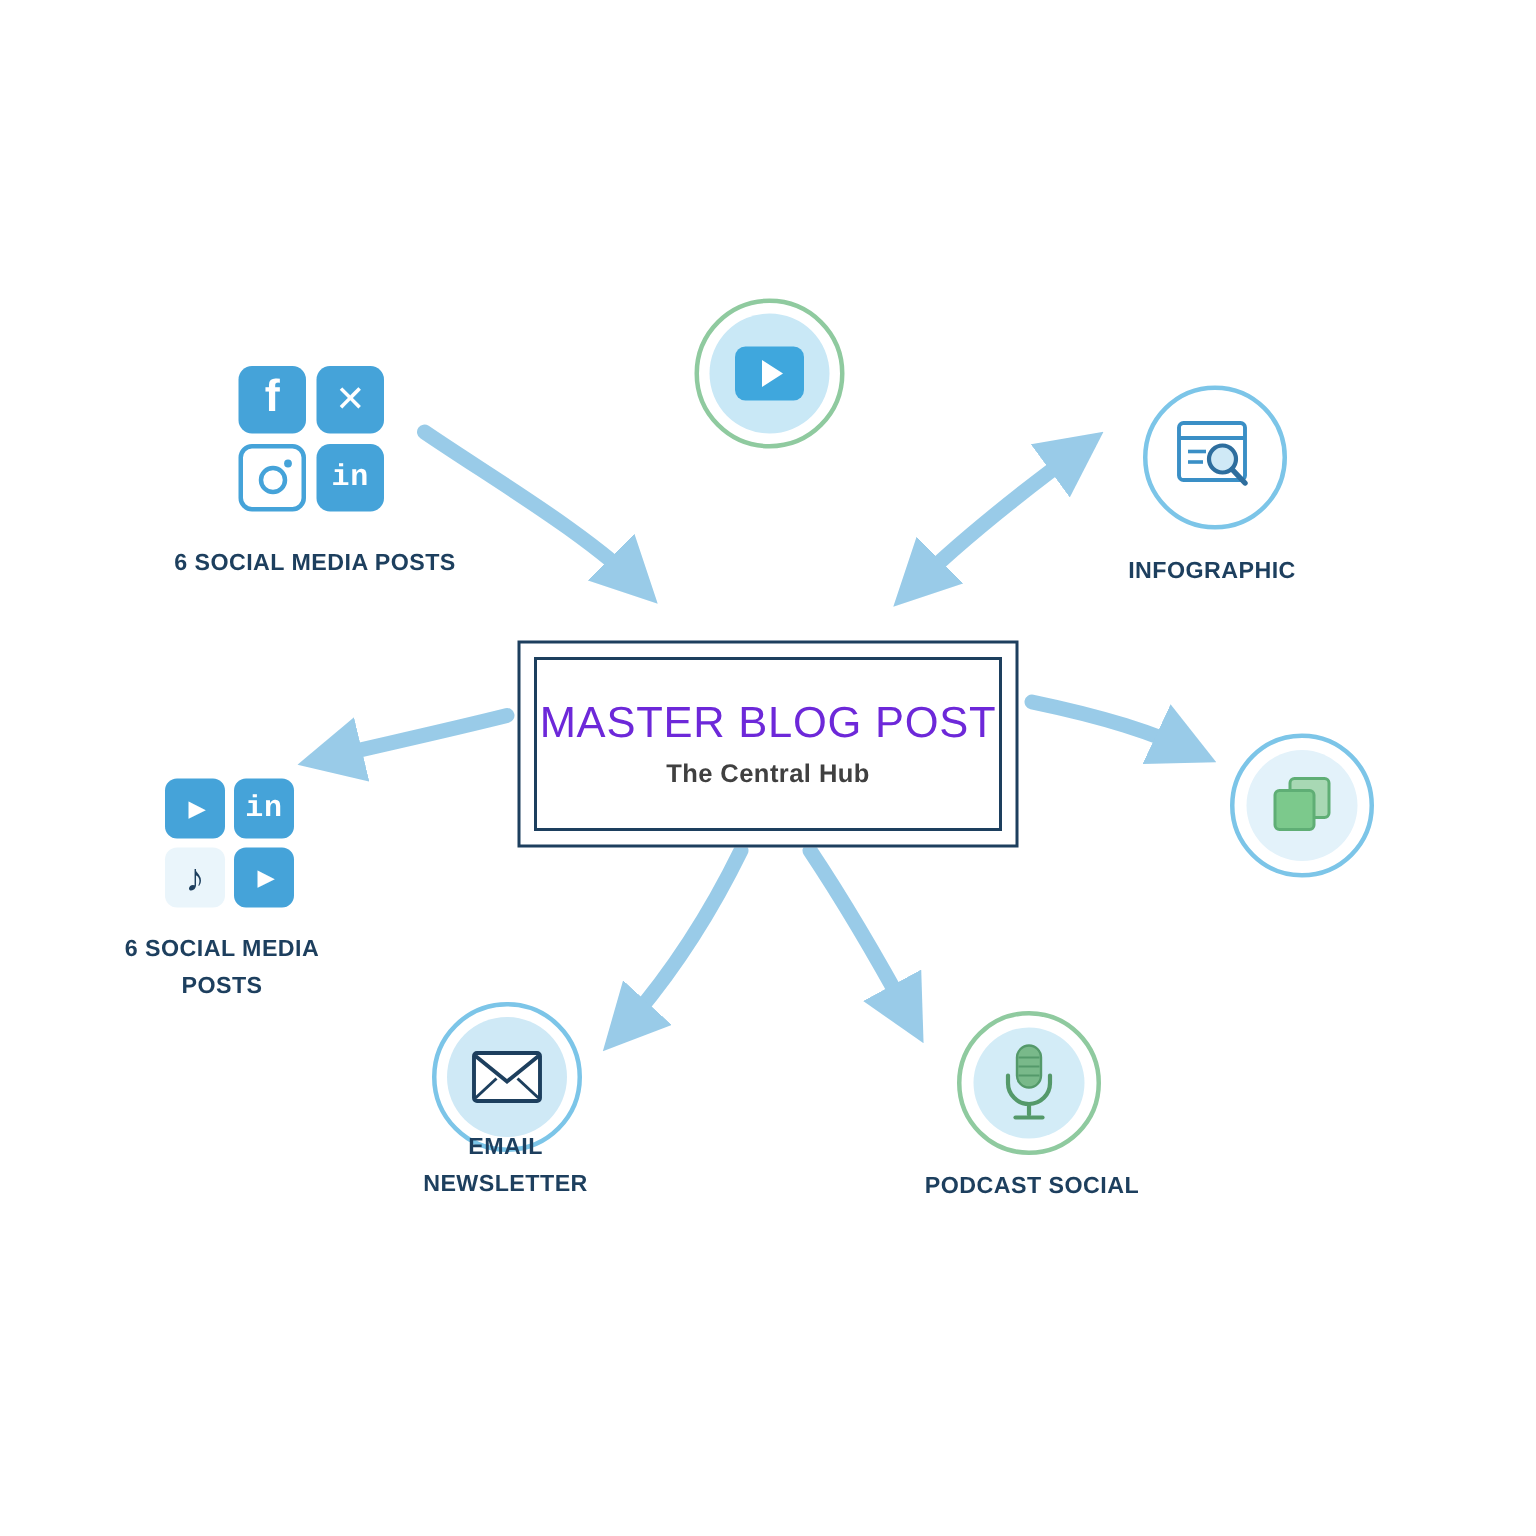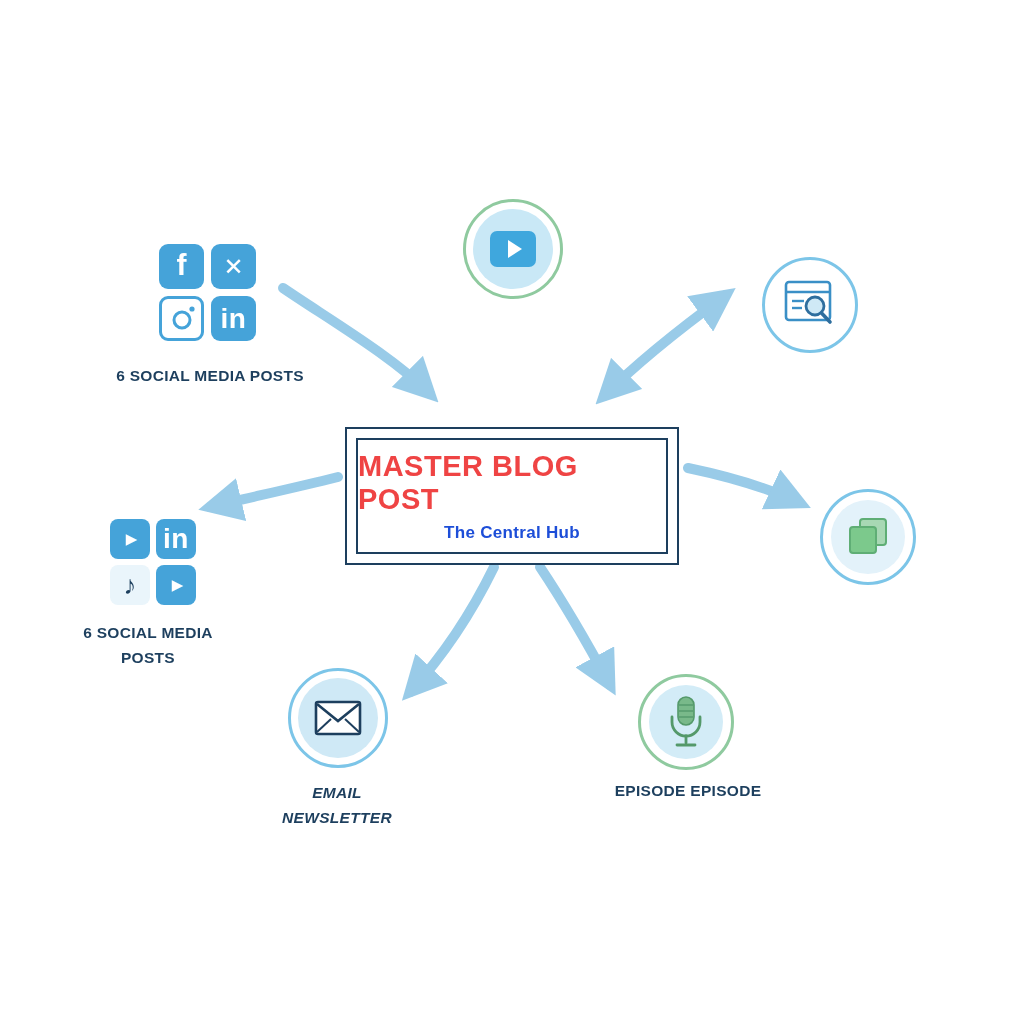--- a/index.html
+++ b/index.html
@@ -12,34 +12,34 @@
 
   
   .center-box{
     position:absolute;left:345px;top:427px;width:334px;height:138px;
     border:2px solid #1d3f5e;background:#ffffff;box-sizing:border-box;padding:9px;z-index:2;
   }
   .center-box-inner{
     width:100%;height:100%;border:2px solid #1d3f5e;box-sizing:border-box;
     display:flex;flex-direction:column;align-items:center;justify-content:center;gap:7px;
   }
-  .center-title{font-size:29px;font-weight:bold;letter-spacing:.5px;color:#ef4444;}
-  .center-subtitle{font-size:17px;font-weight:bold;color:#1d4ed8;letter-spacing:.3px;}
+  .center-title{font-size:29px;font-weight:normal;letter-spacing:.5px;color:#6d28d9;}
+  .center-subtitle{font-size:17px;font-weight:bold;color:#404040;letter-spacing:.3px;}
 
   
   .label{
     position:absolute;text-align:center;color:#1d3f5e;font-weight:bold;
     font-size:15.5px;letter-spacing:.3px;line-height:1.6;z-index:2;
   }
   .label-video{left:413px;top:316px;width:200px;}
   .label-social-top{left:85px;top:364px;width:250px;}
   .label-infographic{left:708px;top:369px;width:200px;}
   .label-podcast-right{left:756px;top:608px;width:220px;}
   .label-social-left{left:80px;top:621px;width:136px;}
-  .label-email{left:277px;top:781px;width:120px;font-style:italic;}
+  .label-email{left:277px;top:753px;width:120px;}
   .label-podcast-bottom{left:578px;top:779px;width:220px;}
 
   
   .circle{position:absolute;border-radius:50%;display:flex;align-items:center;justify-content:center;z-index:1;box-sizing:border-box;background:#fff;}
   .circle-inner{border-radius:50%;display:flex;align-items:center;justify-content:center;}
 
   .node-video{left:463px;top:199px;width:100px;height:100px;border:3px solid #8fca9f;}
   .node-video .circle-inner{width:80px;height:80px;background:#c9e8f6;}
   .play-rect{width:46px;height:36px;background:#3fa7dd;border-radius:7px;display:flex;align-items:center;justify-content:center;}
   .play-tri{width:0;height:0;border-left:14px solid #ffffff;border-top:9px solid transparent;border-bottom:9px solid transparent;margin-left:3px;}
@@ -56,21 +56,21 @@
   .icon-grid{position:absolute;display:grid;grid-template-columns:repeat(2,auto);z-index:1;}
   .grid-top{left:159px;top:244px;gap:7px;}
   .grid-left{left:110px;top:519px;gap:6px;}
   .sq{border-radius:9px;display:flex;align-items:center;justify-content:center;color:#ffffff;font-weight:bold;box-sizing:border-box;}
   .sq-44{width:45px;height:45px;}
   .sq-40{width:40px;height:40px;border-radius:8px;}
   .sq-blue{background:#45a3d9;}
   .sq-light{background:#eaf5fb;color:#1d3f5e;}
   .glyph-f{font-size:30px;padding-bottom:4px;}
   .glyph-x{font-size:24px;}
-  .glyph-in{font-size:28px;letter-spacing:.5px;}
+  .glyph-in{font-size:20px;letter-spacing:.5px;font-family:Liberation Mono, monospace;}
   .glyph-play{font-size:15px;padding-left:3px;}
   .glyph-note{font-size:26px;}
 </style>
 </head>
 <body>
 
 <div class="canvas">
 
   <svg class="arrows" width="1024" height="1024" viewBox="0 0 1024 1024">
     <defs>
@@ -123,20 +123,21 @@
   <div class="circle node-infographic">
     <svg width="56" height="54" viewBox="0 0 56 54">
       <rect x="4" y="4" width="44" height="38" rx="3" fill="#ffffff" stroke="#3a8fc6" stroke-width="2.6"></rect>
       <line x1="4" y1="14" x2="48" y2="14" stroke="#3a8fc6" stroke-width="2.6"></line>
       <line x1="10" y1="23" x2="22" y2="23" stroke="#3a8fc6" stroke-width="2.4"></line>
       <line x1="10" y1="30" x2="20" y2="30" stroke="#3a8fc6" stroke-width="2.4"></line>
       <circle cx="33" cy="28" r="9" fill="#cfe9f6" stroke="#2e6e9e" stroke-width="2.8"></circle>
       <line x1="39.5" y1="35" x2="48" y2="44" stroke="#2e6e9e" stroke-width="3.6" stroke-linecap="round"></line>
     </svg>
   </div>
+  <div class="label label-infographic">INFOGRAPHIC</div>
 
   <div class="circle node-podcast-right">
     <div class="circle-inner">
       <svg width="46" height="44" viewBox="0 0 46 44">
         <rect x="15" y="4" width="26" height="26" rx="3" fill="#a8d8b4" stroke="#5fae75" stroke-width="2"></rect>
         <rect x="5" y="12" width="26" height="26" rx="3" fill="#7cc98c" stroke="#5fae75" stroke-width="2"></rect>
       </svg>
     </div>
   </div>
 
@@ -174,15 +175,15 @@
         <rect x="12" y="2" width="16" height="28" rx="8" fill="#79b98a" stroke="#54996a" stroke-width="1.6"></rect>
         <line x1="13" y1="10" x2="27" y2="10" stroke="#54996a" stroke-width="1.4"></line>
         <line x1="13" y1="16" x2="27" y2="16" stroke="#54996a" stroke-width="1.4"></line>
         <line x1="13" y1="22" x2="27" y2="22" stroke="#54996a" stroke-width="1.4"></line>
         <path d="M6 22 v5 a14 14 0 0 0 28 0 v-5" fill="none" stroke="#54996a" stroke-width="2.8" stroke-linecap="round"></path>
         <line x1="20" y1="41" x2="20" y2="48" stroke="#54996a" stroke-width="2.8" stroke-linecap="round"></line>
         <line x1="11" y1="50" x2="29" y2="50" stroke="#54996a" stroke-width="2.8" stroke-linecap="round"></line>
       </svg>
     </div>
   </div>
-  <div class="label label-podcast-bottom">EPISODE EPISODE</div>
+  <div class="label label-podcast-bottom">PODCAST SOCIAL</div>
 
 </div>
 
 </body></html>

